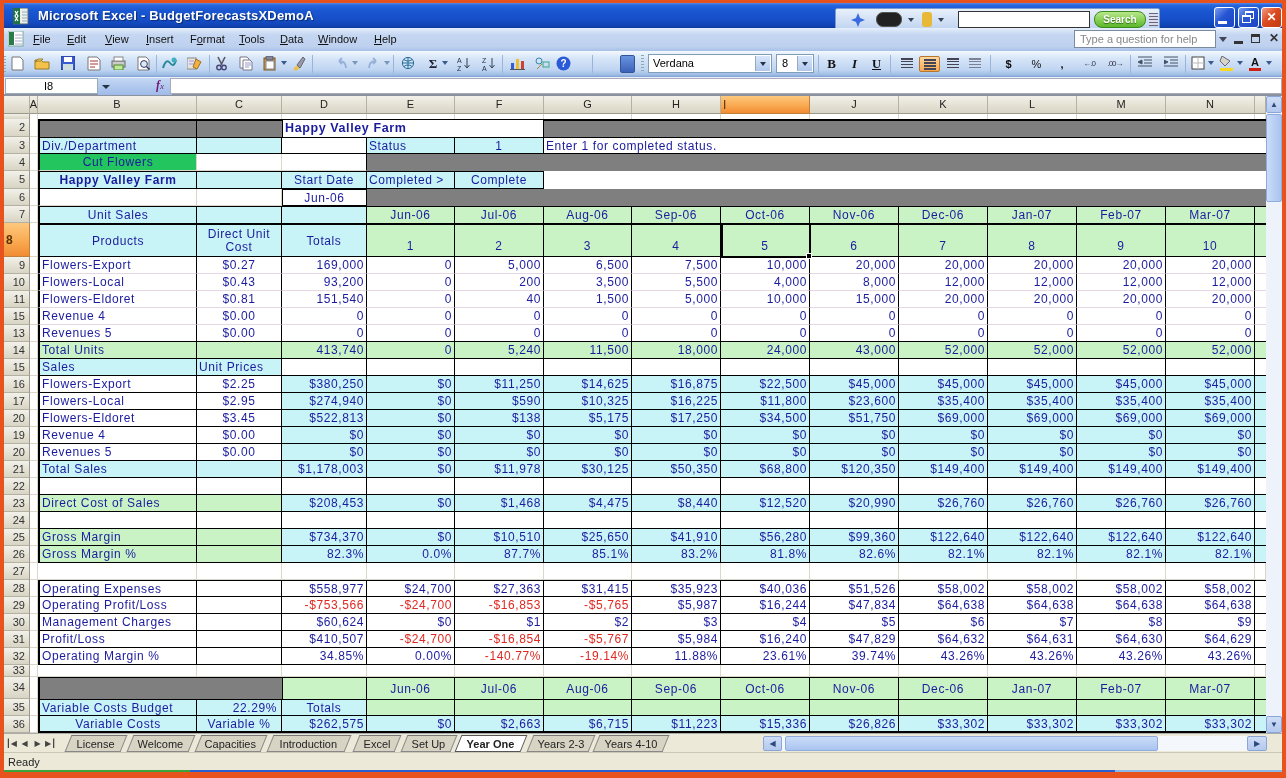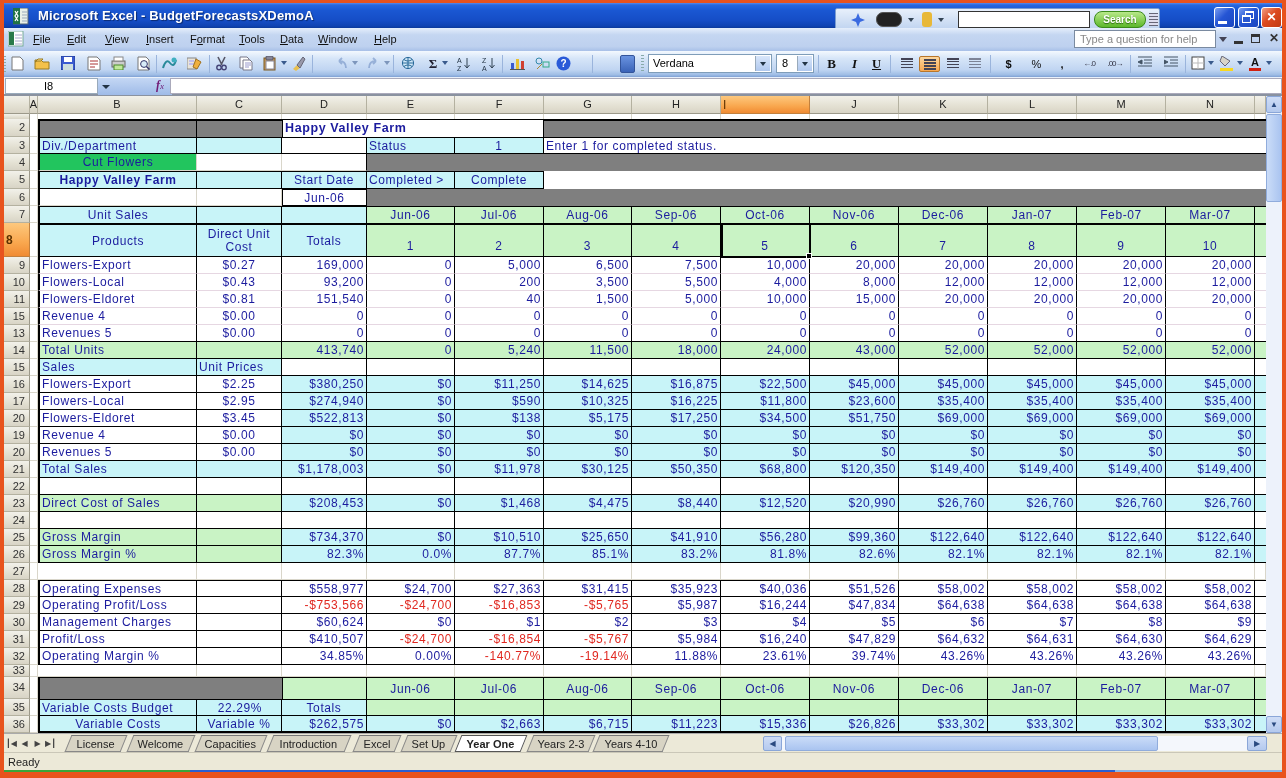--- a/index.html
+++ b/index.html
@@ -907,21 +907,21 @@
     <div class="cell c gn bt br" style="width:89px">Dec-06</div>
     <div class="cell c gn bt br" style="width:89px">Jan-07</div>
     <div class="cell c gn bt br" style="width:89px">Feb-07</div>
     <div class="cell c gn bt br" style="width:89px">Mar-07</div>
     <div class="cell gn bt" style="width:11px"></div>
   </div>
 <div class="row" style="top:699px;height:17px">
     <div class="cell gut" style="width:26px">35</div>
     <div class="cell gl" style="width:8px"></div>
     <div class="cell l cy BL bt br bb" style="width:159px">Variable Costs Budget</div>
-    <div class="cell r cy bt br bb" style="width:85px;padding-right:19px">22.29%</div>
+    <div class="cell r cy bt br bb" style="width:85px;padding-right:4px">22.29%</div>
     <div class="cell c cy bt br bb" style="width:85px">Totals</div>
     <div class="cell gn bt br bb" style="width:88px"></div>
     <div class="cell gn bt br bb" style="width:89px"></div>
     <div class="cell gn bt br bb" style="width:88px"></div>
     <div class="cell gn bt br bb" style="width:89px"></div>
     <div class="cell gn bt br bb" style="width:89px"></div>
     <div class="cell gn bt br bb" style="width:89px"></div>
     <div class="cell gn bt br bb" style="width:89px"></div>
     <div class="cell gn bt br bb" style="width:89px"></div>
     <div class="cell gn bt br bb" style="width:89px"></div>

